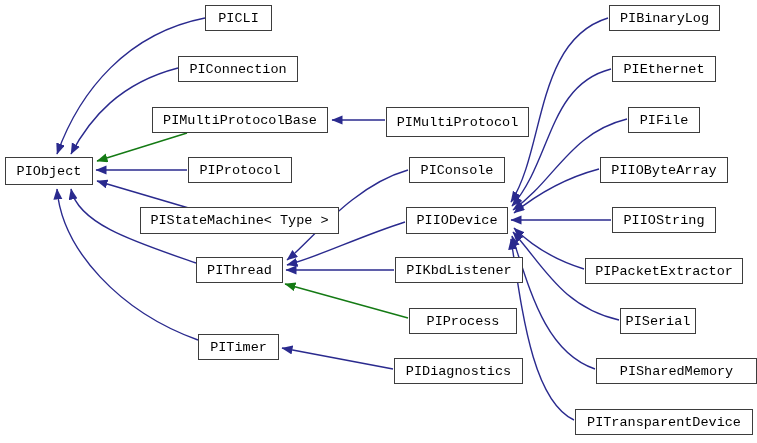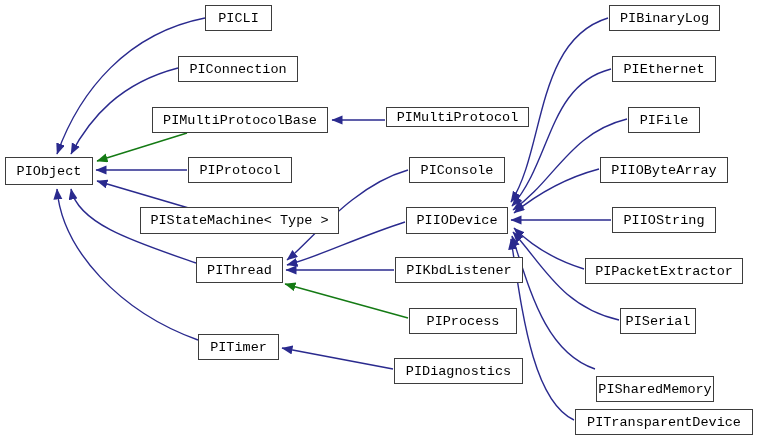--- a/index.html
+++ b/index.html
@@ -84,29 +84,29 @@
   </svg>
 
   <div class="node" style="left:5px;   top:157px; width:88px;  height:28px;">PIObject</div>
   <div class="node" style="left:205px; top:5px;   width:67px;  height:26px;">PICLI</div>
   <div class="node" style="left:178px; top:56px;  width:120px; height:26px;">PIConnection</div>
   <div class="node" style="left:152px; top:107px; width:176px; height:26px;">PIMultiProtocolBase</div>
   <div class="node" style="left:188px; top:157px; width:104px; height:26px;">PIProtocol</div>
   <div class="node" style="left:140px; top:207px; width:199px; height:27px;">PIStateMachine&lt; Type &gt;</div>
   <div class="node" style="left:196px; top:257px; width:87px;  height:26px;">PIThread</div>
   <div class="node" style="left:198px; top:334px; width:81px;  height:26px;">PITimer</div>
-  <div class="node" style="left:386px; top:107px; width:143px; height:20px;">PIMultiProtocol</div>
+  <div class="node" style="left:386px; top:107px; width:143px; height:30px;">PIMultiProtocol</div>
   <div class="node" style="left:409px; top:157px; width:96px;  height:26px;">PIConsole</div>
   <div class="node" style="left:406px; top:207px; width:102px; height:27px;">PIIODevice</div>
   <div class="node" style="left:395px; top:257px; width:128px; height:26px;">PIKbdListener</div>
   <div class="node" style="left:409px; top:308px; width:108px;  height:26px;">PIProcess</div>
   <div class="node" style="left:394px; top:358px; width:129px; height:26px;">PIDiagnostics</div>
   <div class="node" style="left:609px; top:5px;   width:111px; height:26px;">PIBinaryLog</div>
   <div class="node" style="left:612px; top:56px;  width:104px; height:26px;">PIEthernet</div>
   <div class="node" style="left:628px; top:107px; width:72px;  height:26px;">PIFile</div>
   <div class="node" style="left:612px; top:207px; width:104px; height:26px;">PIIOString</div>
   <div class="node" style="left:600px; top:157px; width:128px; height:26px;">PIIOByteArray</div>
   <div class="node" style="left:585px; top:258px; width:158px; height:26px;">PIPacketExtractor</div>
   <div class="node" style="left:620px; top:308px; width:76px;  height:26px;">PISerial</div>
-  <div class="node" style="left:596px; top:376px; width:118px; height:26px;">PISharedMemory</div>
+  <div class="node" style="left:596px; top:358px; width:161px; height:26px;">PISharedMemory</div>
   <div class="node" style="left:575px; top:409px; width:178px; height:26px;">PITransparentDevice</div>
 
 </div>
 
 </body></html>

